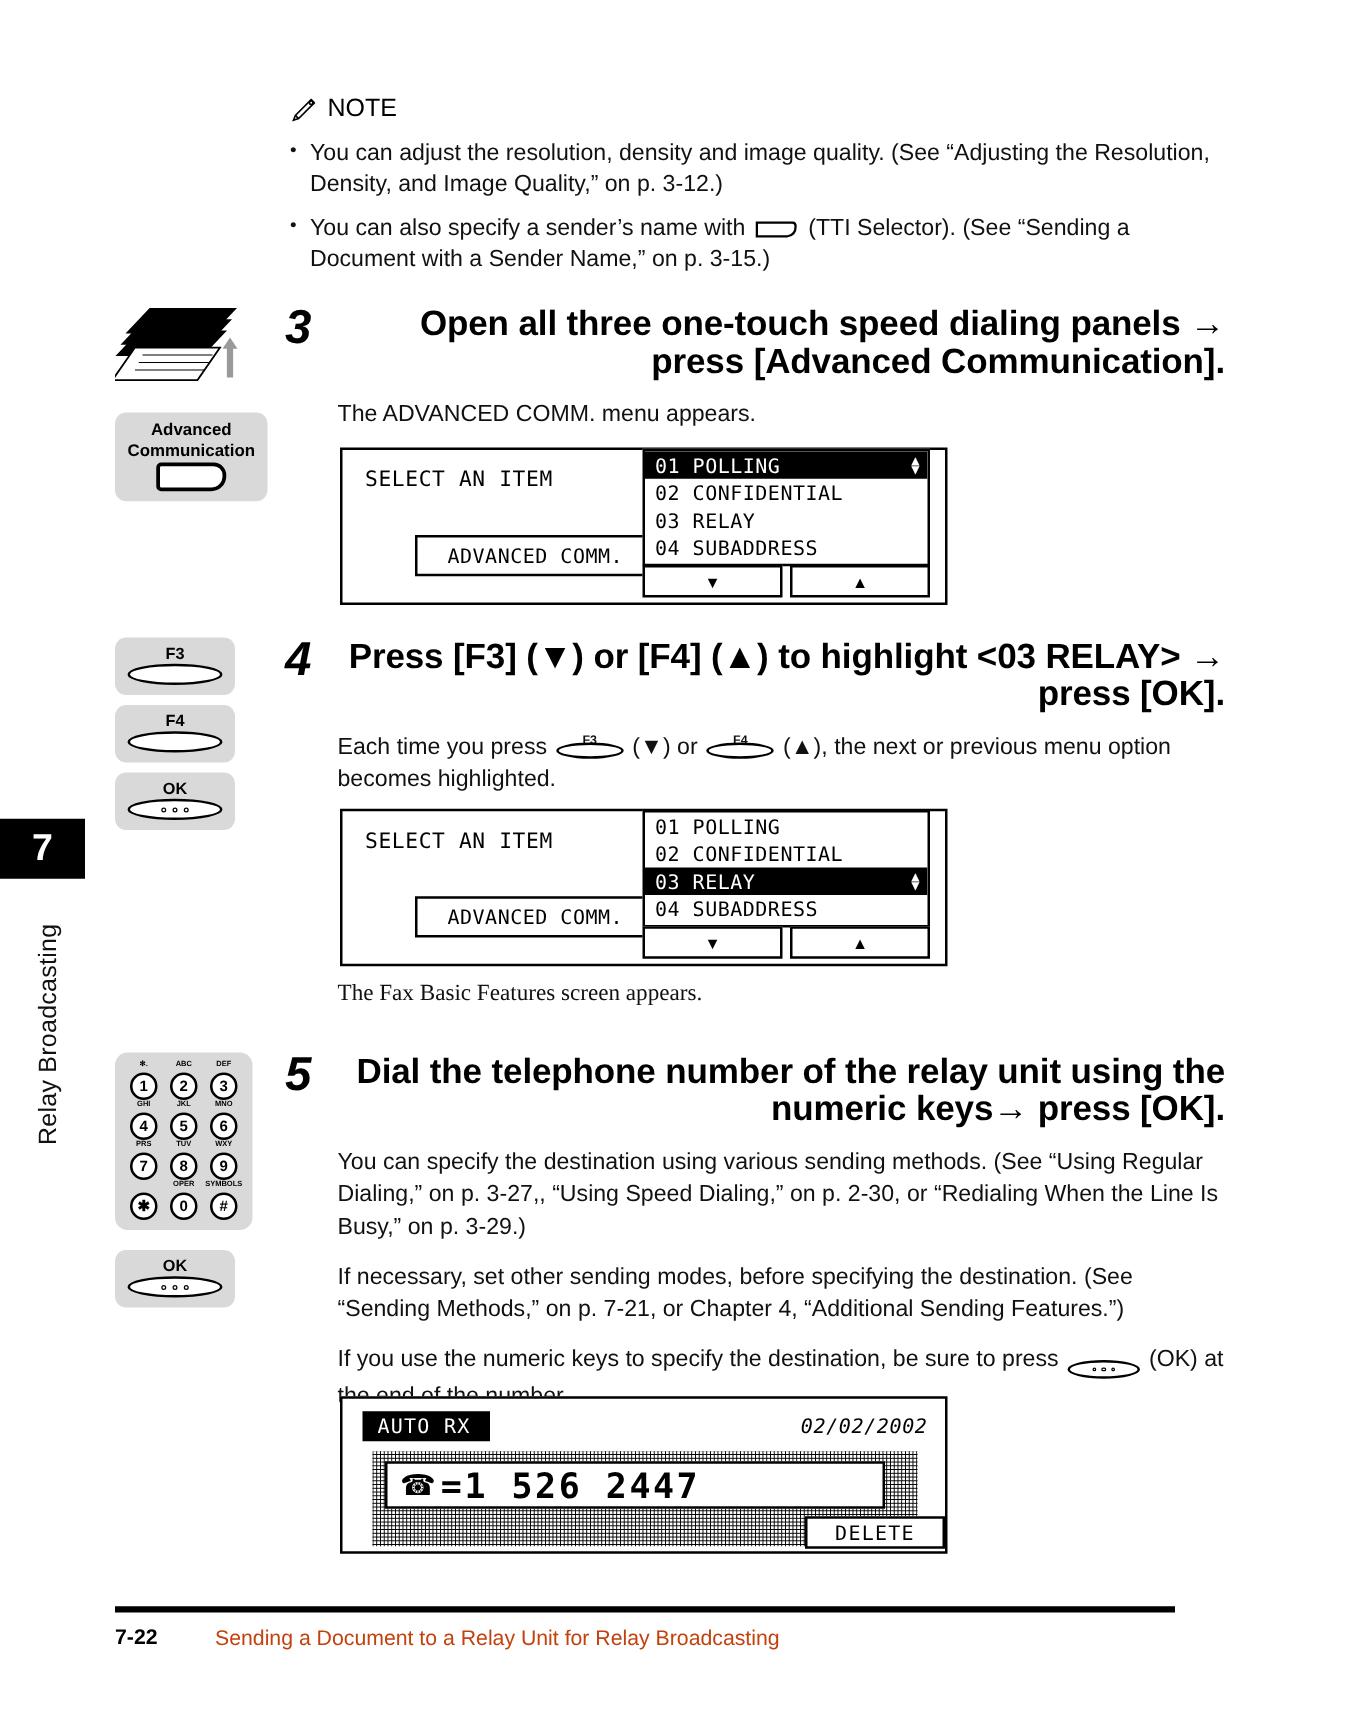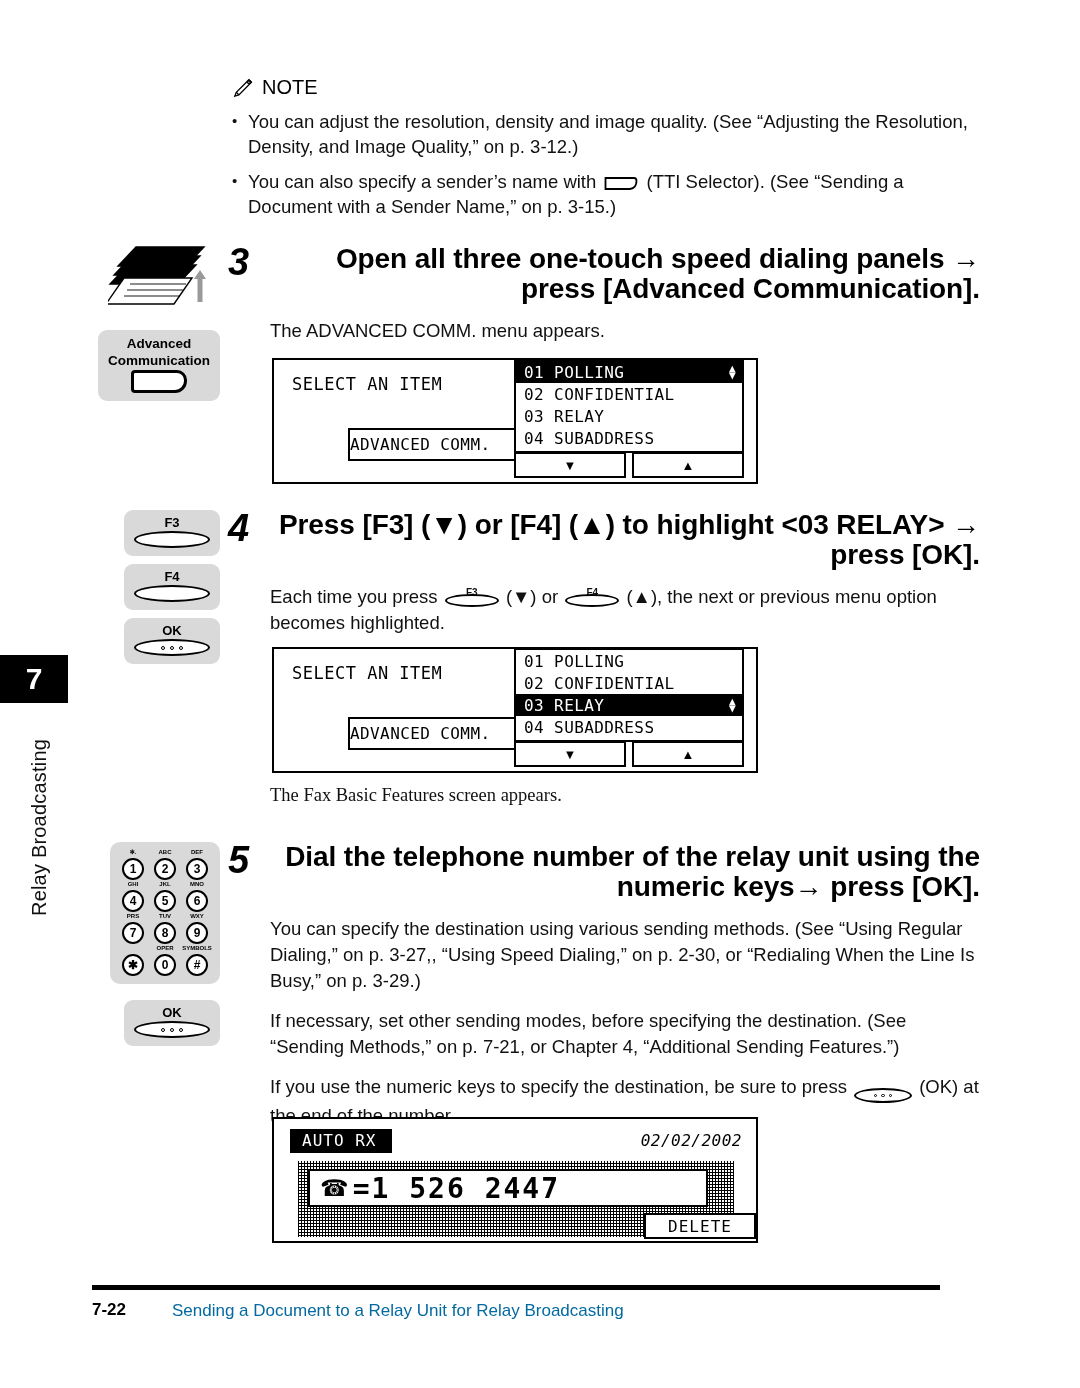--- a/index.html
+++ b/index.html
@@ -47,21 +47,21 @@
   }
   .tti-glyph {
     display:inline-block; vertical-align:-3px; margin:0 3px;
     width:34px; height:15px;
   }
 
   
   .step { position:absolute; left:0; width:1080px; }
   .step-icons {
     position:absolute; left:92px; top:0; width:128px;
-    display:flex; flex-direction:column; align-items:flex-end; gap:8px;
+    display:flex; flex-direction:column; align-items:flex-start; gap:8px;
   }
   .keycap {
     background:#d9d9d9; border-radius:9px;
     display:flex; flex-direction:column; align-items:center; justify-content:center;
     padding:6px 10px 8px;
   }
   .keycap .kc-label { font-size:13px; font-weight:bold; line-height:13px; margin-bottom:2px; }
   .keycap.two-line .kc-label { font-size:13.5px; line-height:15px; }
   .lozenge {
     width:76px; height:17px; border:2.2px solid #000; border-radius:50%;
@@ -113,22 +113,22 @@
   }
   .lcd-menu { width:486px; height:126px; }
   .lcd-left-title {
     position:absolute; left:18px; top:14px;
     font-family:"DejaVu Sans Mono", monospace;
     font-size:17px; letter-spacing:0.5px;
   }
   .lcd-adv-box {
     position:absolute; left:58px; top:68px; width:200px; height:33px;
     border:2.5px solid #000; background:#fff; z-index:3;
-    display:flex; align-items:center; padding-left:0;
-    font-family:"DejaVu Sans Mono", monospace; font-size:16px; letter-spacing:0.4px;margin-left:16px;
+    display:flex; align-items:center; padding-left:24px;
+    font-family:"DejaVu Sans Mono", monospace; font-size:16px; letter-spacing:0.4px;
   }
   .lcd-list {
     position:absolute; left:240px; top:-1px; width:230px; height:94px;
     border:2.5px solid #000; background:#fff; z-index:4; overflow:hidden;
   }
   .lcd-item {
     height:22px; display:flex; align-items:center;
     padding-left:8px; font-family:"DejaVu Sans Mono", monospace;
     font-size:16px; letter-spacing:0.4px; position:relative;
   }
@@ -205,21 +205,21 @@
   
   .footer-rule {
     position:absolute; left:92px; top:1285px; width:848px; height:5px; background:#000;
   }
   .footer-page {
     position:absolute; left:92px; top:1300px;
     font-size:17px; font-weight:bold;
   }
   .footer-text {
     position:absolute; left:172px; top:1301px;
-    font-size:17px; color:#0369a1;
+    font-size:17px; color:#c2410c;
   }
 </style>
 </head>
 <body>
 
 <div class="chapter-tab">
   <span>7</span>
 </div>
 <div class="chapter-label">Relay Broadcasting</div>
 

